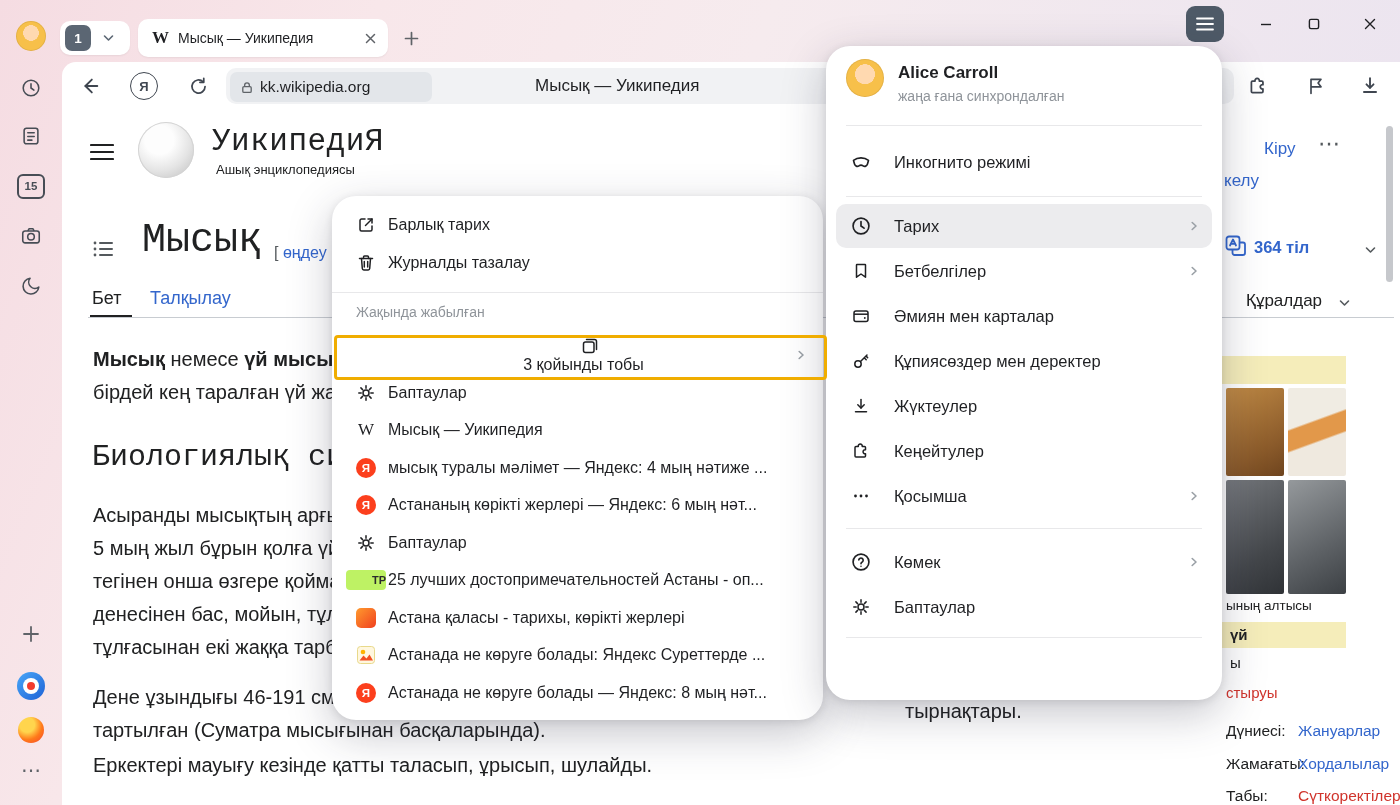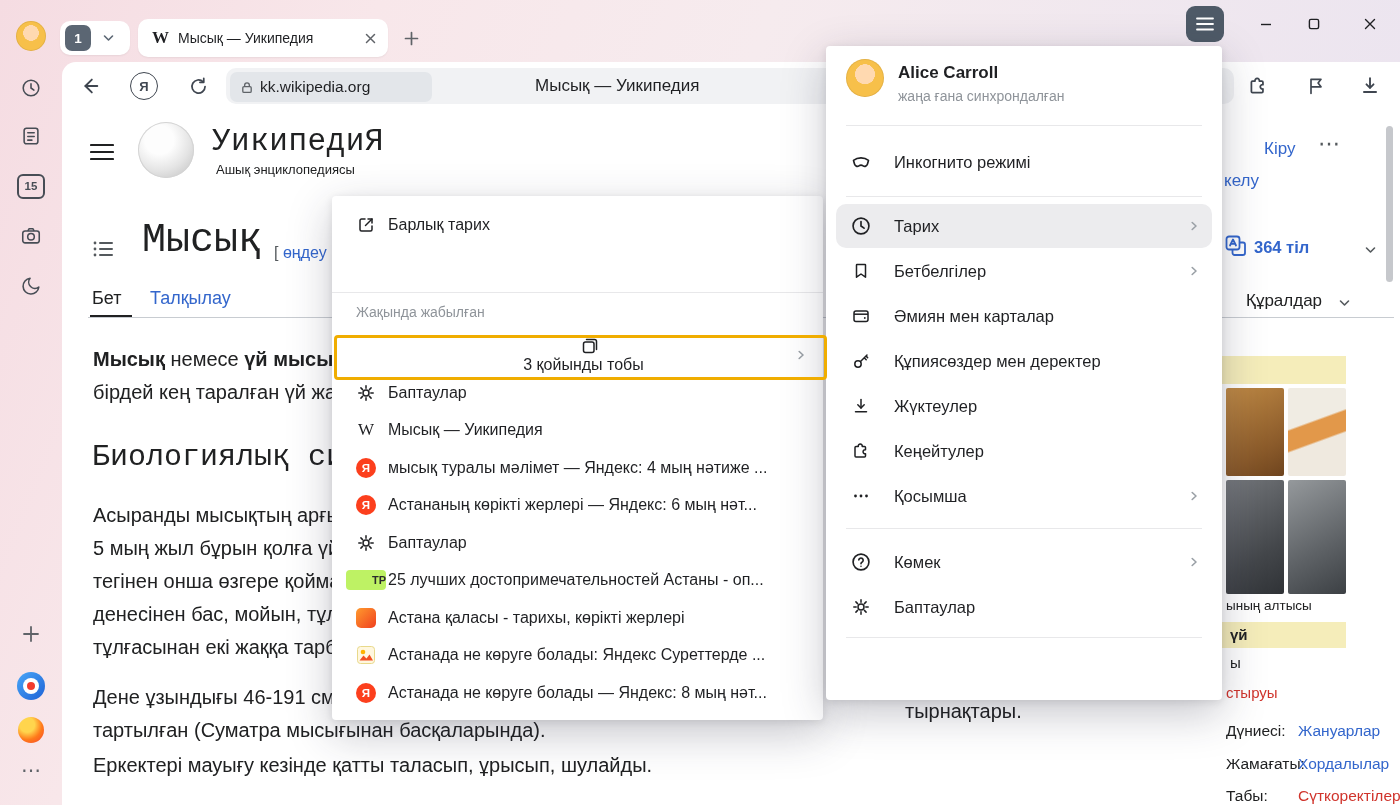--- a/index.html
+++ b/index.html
@@ -48,21 +48,21 @@
   .tab-underline{position:absolute;left:90px;top:315px;width:42px;height:3px;background:#202122;}
   .pagediv{position:absolute;left:88px;top:317px;width:1306px;height:1px;background:#c8ccd1;}
   .scrollthumb{position:absolute;left:1386px;top:126px;width:7px;height:156px;border-radius:4px;background:#c6c8cc;}
 
   
   .ib-img{position:absolute;border-radius:2px;}
   .ib-head{position:absolute;left:1222px;top:356px;width:124px;height:28px;background:#f5edba;}
   .ib-yellow{position:absolute;left:1222px;top:622px;width:124px;height:26px;background:#f5edba;}
 
   
-  .menu{position:absolute;background:#fff;border-radius:4px;box-shadow:0 14px 44px rgba(40,40,60,.26),0 2px 8px rgba(0,0,0,.10);}
+  .menu{position:absolute;background:#fff;border-radius:24px;box-shadow:0 14px 44px rgba(40,40,60,.26),0 2px 8px rgba(0,0,0,.10);}
   .hmenu{left:332px;top:196px;width:491px;height:524px;z-index:30;}
   .mmenu{left:826px;top:46px;width:396px;height:654px;z-index:40;}
   .hrow{position:absolute;left:0;right:0;height:38px;display:flex;align-items:center;}
   .hrow .hicon{margin-left:24px;width:20px;height:20px;color:#1f2023;flex:none;display:flex;align-items:center;justify-content:center;}
   .hrow .hlabel{margin-left:12px;font-size:16px;color:#1f2023;white-space:nowrap;overflow:hidden;}
   .menudiv{position:absolute;height:1px;background:#e8e8ea;}
   .section-h{position:absolute;left:24px;font-size:14px;color:#8f949a;}
   .fav{width:20px;height:20px;border-radius:50%;display:flex;align-items:center;justify-content:center;font-weight:bold;}
   .fav-ya{background:#fc3f1d;color:#fff;font-size:11.5px;}
   .fav-w{font-family:"Liberation Serif",serif;font-size:17px;color:#1f2023;}
@@ -306,20 +306,31 @@
     <div class="hrow" style="top:10px;">
       <span class="hicon">
         <svg width="20" height="20" viewBox="0 0 20 20" fill="none" stroke="currentColor" stroke-width="1.5" stroke-linecap="round" stroke-linejoin="round">
             <path d="M9 4H5.5A1.5 1.5 0 0 0 4 5.5v9A1.5 1.5 0 0 0 5.5 16h9a1.5 1.5 0 0 0 1.5-1.5V11"></path>
             <path d="M12 4h4v4"></path>
             <path d="M16 4l-6.5 6.5"></path>
           </svg>
       </span>
       <span class="hlabel">Барлық тарих</span>
     </div>
+    <div class="hrow" style="top:48px;">
+      <span class="hicon">
+        <svg width="20" height="20" viewBox="0 0 20 20" fill="none" stroke="currentColor" stroke-width="1.5" stroke-linecap="round">
+            <path d="M3.5 5.5h13"></path>
+            <path d="M7.5 5.5V4a1 1 0 0 1 1-1h3a1 1 0 0 1 1 1v1.5"></path>
+            <path d="M5.5 5.5l.8 10a1.5 1.5 0 0 0 1.5 1.4h4.4a1.5 1.5 0 0 0 1.5-1.4l.8-10"></path>
+            <path d="M8.3 8.5v5.5M11.7 8.5v5.5"></path>
+          </svg>
+      </span>
+      <span class="hlabel">Журналды тазалау</span>
+    </div>
     <div class="menudiv" style="left:0;right:0;top:96px;"></div>
     <div class="section-h" style="top:108px;">Жақында жабылған</div>
 
     <div class="hrow" style="top:140px;flex-direction:column;">
       <span class="hicon">
         <svg width="20" height="20" viewBox="0 0 20 20" fill="none" stroke="currentColor" stroke-width="1.5">
             <rect x="3.5" y="6" width="10.5" height="10.5" rx="2"></rect>
             <path d="M6.5 3.5h8A2 2 0 0 1 16.5 5.5v8" stroke-linecap="round"></path>
           </svg>
       </span>

